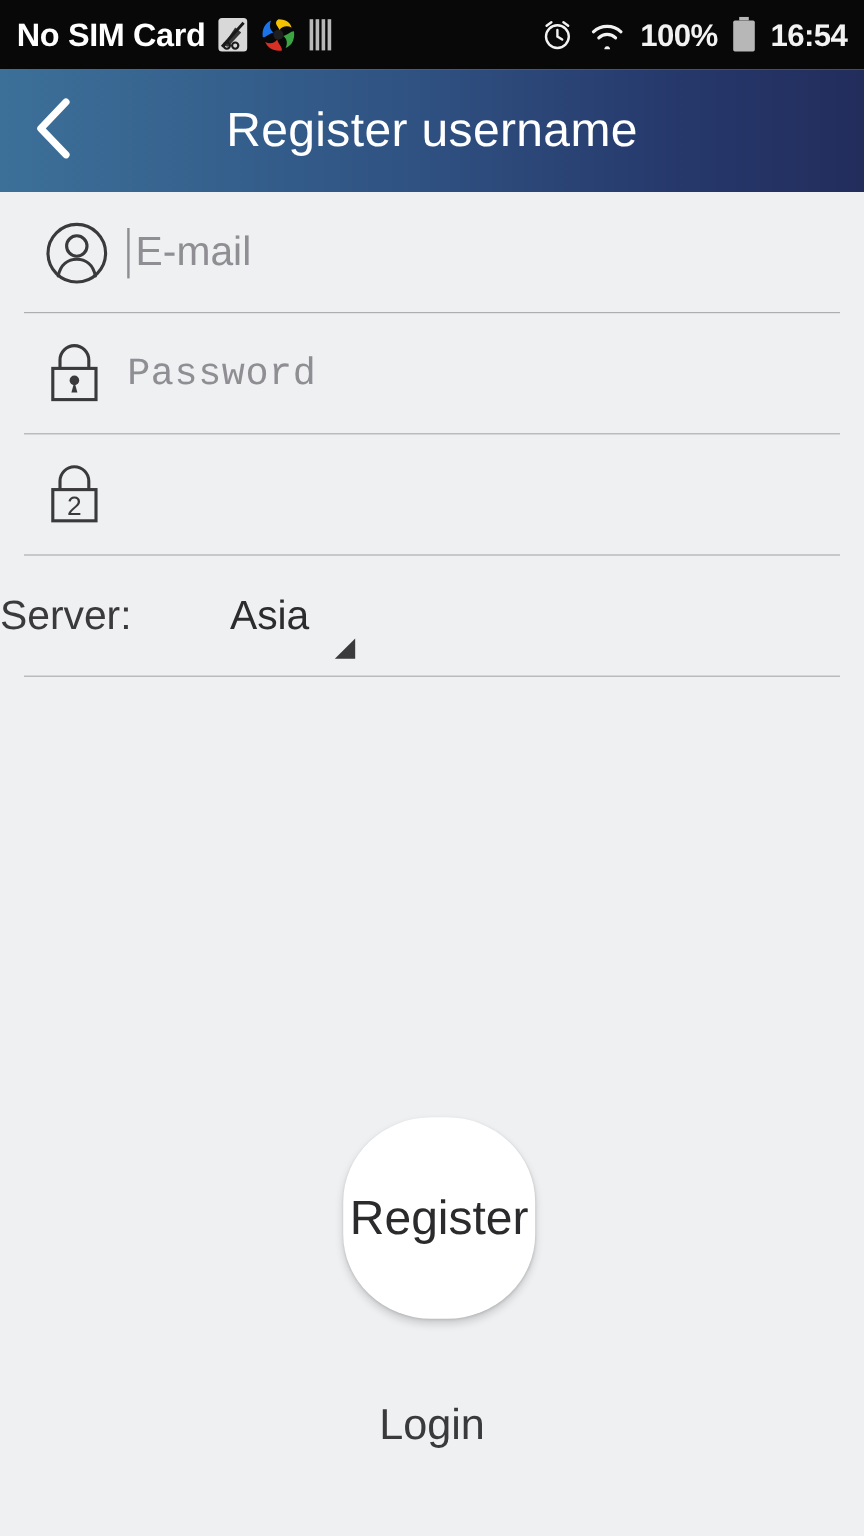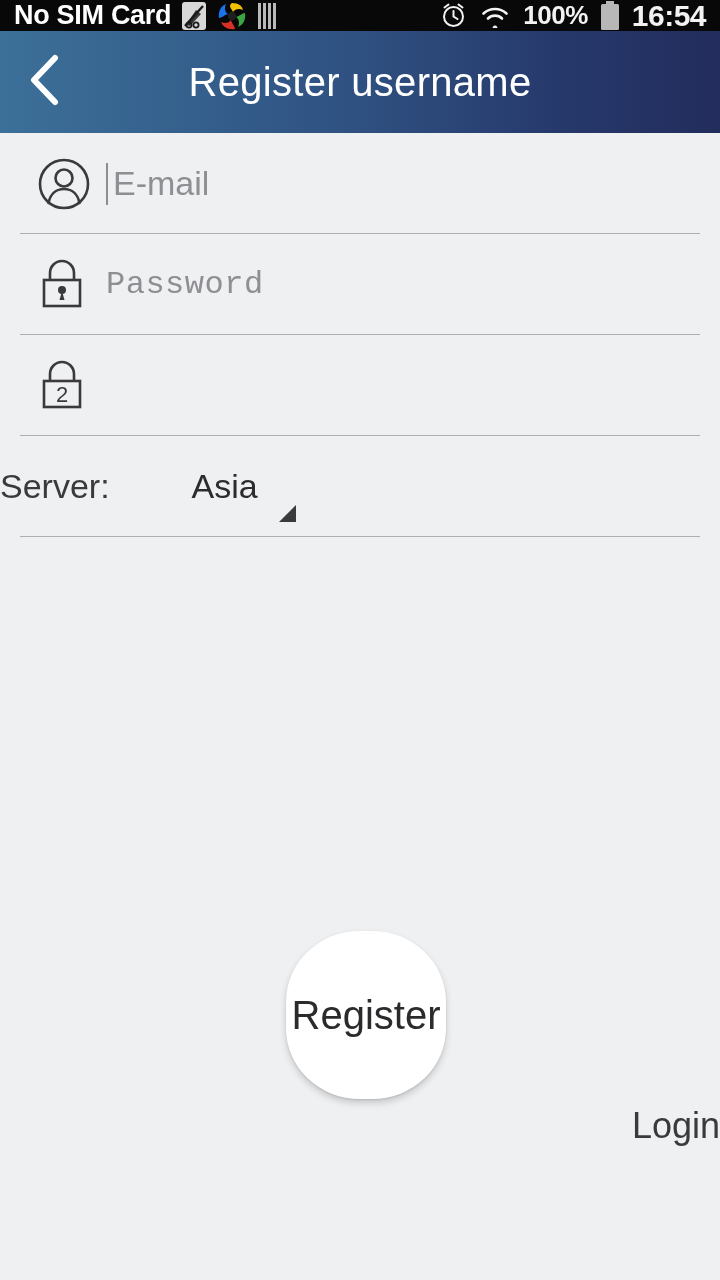--- a/index.html
+++ b/index.html
@@ -6,34 +6,34 @@
   html,body { width:720px; height:1280px; }
   body {
     background:#eff0f2;
     font-family:"Liberation Sans", sans-serif;
     overflow:hidden;
     position:relative;
   }
 
   
   .statusbar{
-    height:31px; width:720px;
+    height:58px; width:720px;
     background:#080808;
     display:flex; align-items:center;
     padding:0 14px 0 14px;
     position:relative;
   }
   .sb-left{ display:flex; align-items:center; gap:10px; }
   .sb-carrier{
     color:#ffffff; font-size:27px; font-weight:bold;
     letter-spacing:-0.3px; line-height:1;
   }
   .sb-right{ margin-left:auto; display:flex; align-items:center; gap:12px; }
   .sb-battery-text{ color:#f2f2f2; font-size:26px; font-weight:bold; letter-spacing:-0.5px;}
-  .sb-clock{ color:#f2f2f2; font-size:30px; font-weight:bold; letter-spacing:-0.5px;}
+  .sb-clock{ color:#f2f2f2; font-size:26px; font-weight:bold; letter-spacing:-0.5px;}
   .icon-box{ display:inline-flex; align-items:center; justify-content:center; }
 
   
   .header{
     height:102px; width:720px;
     background:linear-gradient(to right,#3c7099 0%,#2f5282 48%,#26376a 80%,#222d5c 100%);
     display:flex; align-items:center;
     position:relative;
   }
   .back-btn{
@@ -136,22 +136,22 @@
   .register-btn span{
     font-size:40px;
     color:#2b2b2d;
     white-space:nowrap;
   }
 
   
   .login-wrap{
     position:absolute;
     left:0; right:0;
-    top:1105px;
-    display:flex; justify-content:flex-end;
+    top:1166px;
+    display:flex; justify-content:center;
   }
   .login-link{
     font-size:36px;
     color:#3a3a3c;
     cursor:pointer;
   }
 </style>
 </head>
 <body>
 

